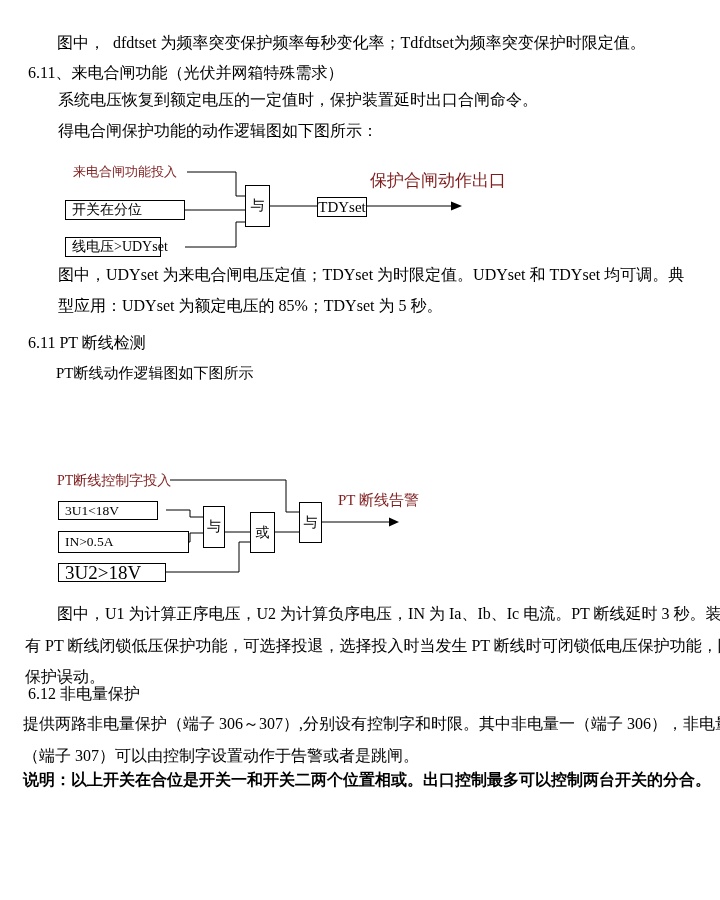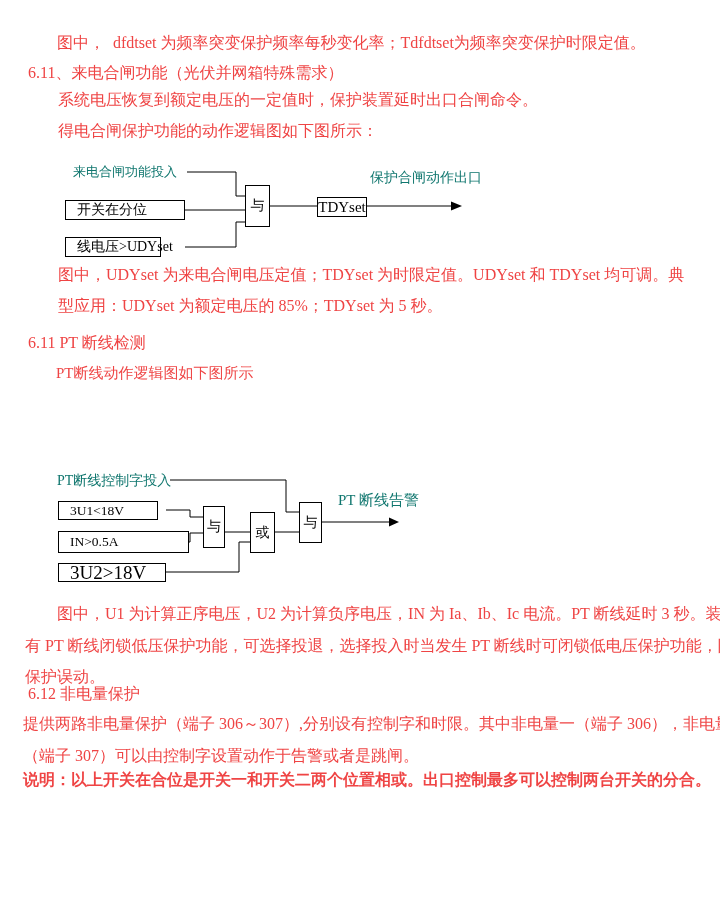--- a/index.html
+++ b/index.html
@@ -11,35 +11,35 @@
     background: #ffffff;
     overflow: hidden;
     font-family: "Liberation Serif", "DejaVu Serif", serif;
     color: #000000;
   }
   .tline {
     position: absolute;
     font-size: 16px;
     line-height: 19px;
     white-space: pre;
-    color: #ef4444;
+    color: #000000;
   }
   .bold { font-weight: bold; }
   .dlabel {
     position: absolute;
     white-space: pre;
-    color: #0f766e;
+    color: #7f1d1d;
   }
   .dbox {
     position: absolute;
     border: 1px solid #000;
     font-size: 14px;
     display: flex;
     align-items: center;
-    padding-left: 11px;
+    padding-left: 6px;
     white-space: pre;
     background: #fff;
   }
   .gate {
     position: absolute;
     border: 1px solid #000;
     font-size: 14px;
     display: flex;
     align-items: center;
     justify-content: center;
@@ -78,21 +78,21 @@
     <line x1="275" y1="532" x2="299" y2="532" stroke="#000" stroke-width="1"></line>
     <line x1="322" y1="522" x2="390" y2="522" stroke="#000" stroke-width="1.2"></line>
     <polygon points="389,517.5 389,526.5 399,522" fill="#000"></polygon>
   </svg>
 
   <div class="dlabel" style="left:73px;top:163px;font-size:13px">来电合闸功能投入</div>
   <div class="dbox" style="left:65px;top:200px;width:120px;height:20px">开关在分位</div>
   <div class="dbox" style="left:65px;top:237px;width:96px;height:20px">线电压&gt;UDYset</div>
   <div class="gate" style="left:245px;top:185px;width:25px;height:42px">与</div>
   <div class="gate" style="left:317px;top:197px;width:50px;height:20px;font-size:15px">TDYset</div>
-  <div class="dlabel" style="left:370px;top:169px;font-size:14px">保护合闸动作出口</div>
+  <div class="dlabel" style="left:370px;top:169px;font-size:17px">保护合闸动作出口</div>
 
   <div class="tline" style="left:58px;top:265px">图中，UDYset 为来电合闸电压定值；TDYset 为时限定值。UDYset 和 TDYset 均可调。典</div>
   <div class="tline" style="left:58px;top:296px">型应用：UDYset 为额定电压的 85%；TDYset 为 5 秒。</div>
 
   <div class="tline" style="left:28px;top:333px">6.11 PT 断线检测</div>
   <div class="tline" style="left:56px;top:364px;font-size:15px">PT断线动作逻辑图如下图所示</div>
 
   <div class="dlabel" style="left:57px;top:472px;font-size:14px">PT断线控制字投入</div>
   <div class="dbox" style="left:58px;top:501px;width:100px;height:19px;font-size:13.5px">3U1&lt;18V</div>
   <div class="dbox" style="left:58px;top:531px;width:131px;height:22px;font-size:13.5px">IN&gt;0.5A</div>

